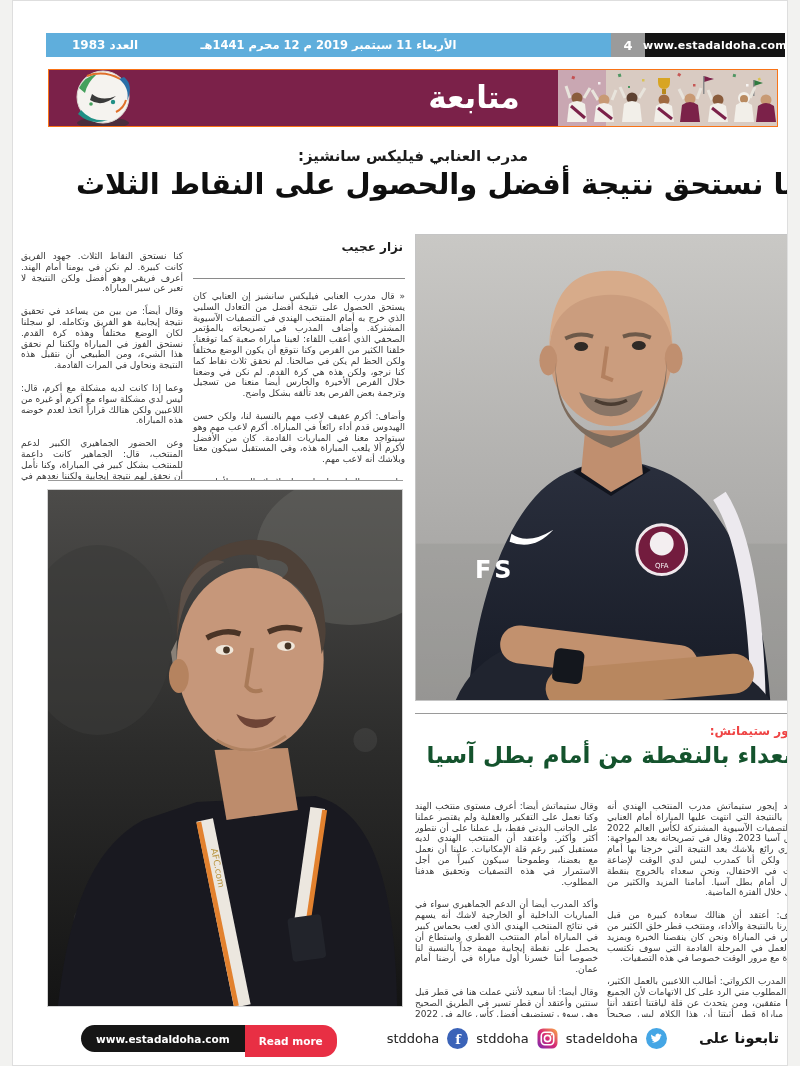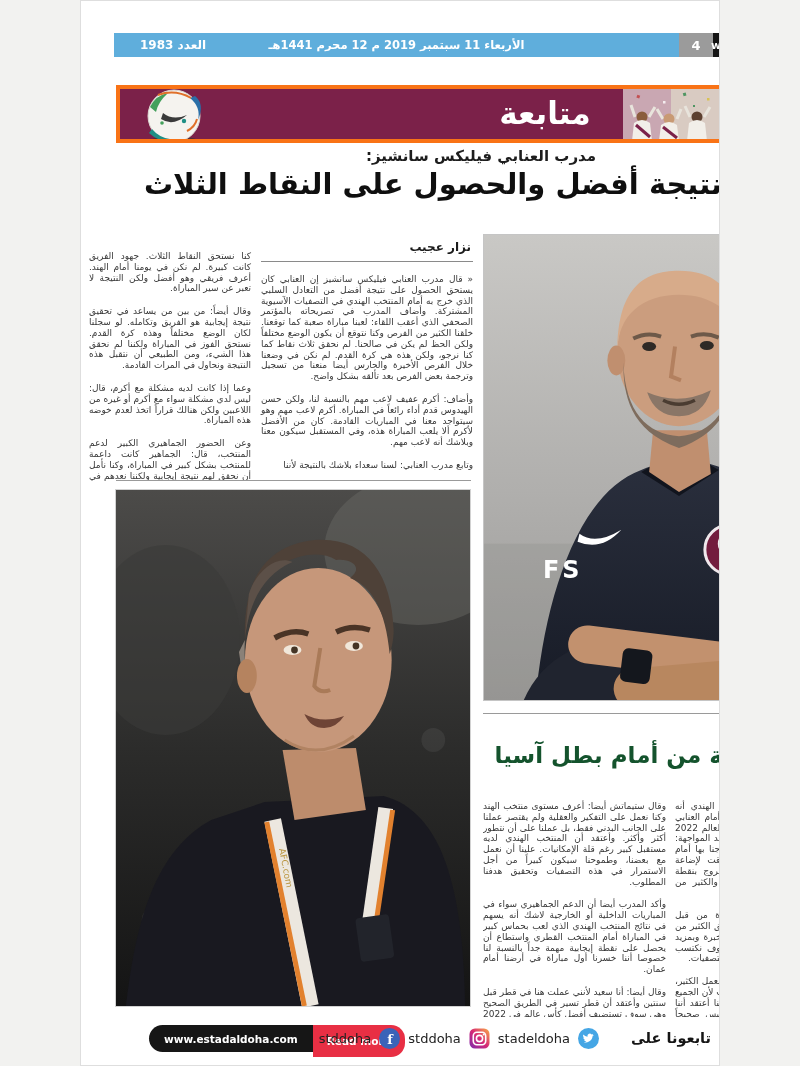--- a/index.html
+++ b/index.html
@@ -1,53 +1,53 @@
 <!DOCTYPE html>
 <html dir="rtl" lang="ar"><head>
 <meta charset="utf-8">
 <style>
   html,body{margin:0;padding:0;background:#f2f2f0;font-family:"DejaVu Sans",sans-serif;}
-  #page{position:relative;width:640px;height:1066px;margin:0 auto;background:#fff;
+  #page{position:relative;width:776px;height:1066px;margin:0 auto;background:#fff;
         border:1px solid #dedede;box-sizing:border-box;direction:rtl;overflow:hidden;}
   .abs{position:absolute;}
 
   
   .topbar-blue{left:33px;top:32px;width:565px;height:24px;background:#5FAEDC;color:#fff;}
   .topbar-issue{position:absolute;left:26px;top:50%;transform:translateY(-50%);
                 font-size:12px;font-weight:700;white-space:nowrap;}
   .topbar-date{position:absolute;left:50%;top:50%;transform:translate(-50%,-50%);
                font-size:11.5px;font-weight:600;white-space:nowrap;}
   .topbar-pagenum{left:598px;top:32px;width:34px;height:24px;background:#9B9B9B;color:#fff;
                   display:flex;align-items:center;justify-content:center;font-size:13px;font-weight:700;}
   .topbar-site{left:632px;top:32px;width:140px;height:24px;background:#141414;color:#fff;
                display:flex;align-items:center;justify-content:center;font-size:11px;font-weight:700;
                direction:ltr;letter-spacing:.2px;cursor:pointer;}
 
   
-  .banner{left:35px;top:84px;width:730px;height:58px;background:#7B2149;border:4px solid #f97316;
+  .banner{left:35px;top:68px;width:730px;height:58px;background:#7B2149;border:1px solid #f97316;
           box-sizing:border-box;overflow:hidden;}
   .banner-ball{position:absolute;left:12px;top:-2px;width:84px;height:62px;}
   .banner-title{position:absolute;left:425px;top:50%;transform:translate(-50%,-52%);
                 color:#fff;font-size:31px;font-weight:600;white-space:nowrap;}
   .banner-celeb{position:absolute;right:0;top:0;width:219px;height:56px;}
 
   
   .kicker1{left:0;top:146px;width:800px;text-align:center;font-size:15px;font-weight:600;color:#1d1d1d;}
   .title1{left:0;top:166px;width:800px;text-align:right;font-size:29px;font-weight:700;color:#0f0f0f;}
 
   
   .photo-sanchez{left:402px;top:233px;width:391px;height:467px;border:1px solid #c5c5c5;box-sizing:border-box;background:#0ea5e9;}
   .photo-stimac{left:34px;top:488px;width:356px;height:518px;border:1px solid #d2d2d2;box-sizing:border-box;background:#222;}
   .photo-sanchez svg,.photo-stimac svg{display:block;width:100%;height:100%;}
 
   
   .art1cols{left:8px;top:238px;width:384px;height:242px;display:flex;gap:10px;overflow:hidden;}
   .a1c1{width:212px;flex:none;}
   .a1c2{flex:1;}
-  .byline{font-size:12px;font-weight:700;color:#1c1c1c;padding:1px 2px 7px 2px;
+  .byline{font-size:12px;font-weight:700;color:#1c1c1c;padding:1px 2px 24px 2px;
           border-bottom:1.5px solid #8a8a8a;margin-bottom:6px;}
   .body-text p{margin:12px 0 3px 0;font-size:9px;line-height:1.2;text-align:justify;color:#373737;}
 
   .rule-left{left:35px;top:479px;width:355px;height:1px;background:#9a9a9a;}
   .rule-right{left:402px;top:712px;width:391px;height:1px;background:#9a9a9a;}
 
   .kicker2{left:402px;top:723px;width:391px;text-align:right;font-size:12px;font-weight:600;color:#ef4444;}
   .title2{left:402px;top:741px;width:391px;text-align:right;font-size:23px;font-weight:700;color:#14532d;white-space:nowrap;}
   .art2cols{left:402px;top:788px;width:391px;height:228px;display:flex;gap:9px;overflow:hidden;}
   .a2c1{width:199px;flex:none;}

